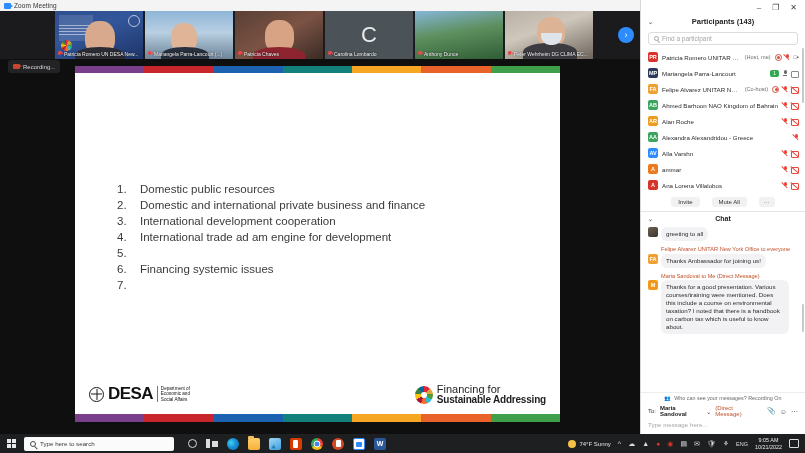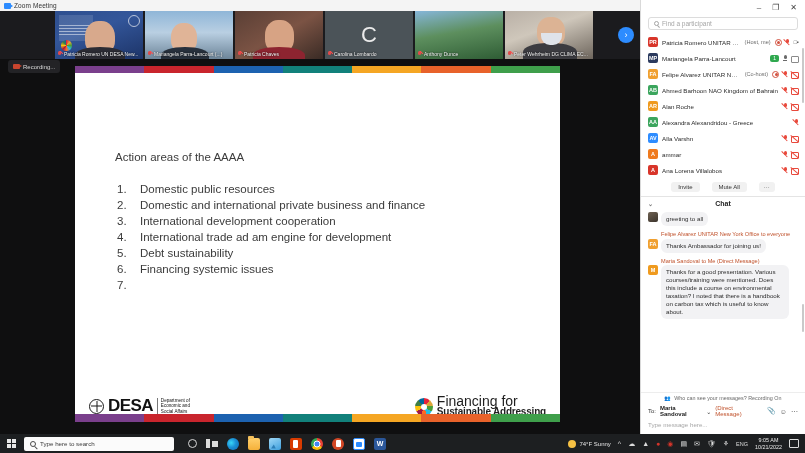--- a/index.html
+++ b/index.html
@@ -125,21 +125,21 @@
   }
   .slide-list {
     position:absolute; left:42px; top:115px; width:420px;
   }
   .slide-list li {
     list-style:none; display:flex; gap:11px;
     font-size:11.5px; color:#3b3b3b; line-height:16px; margin-bottom:0px;
   }
   .slide-list li .num { width:12px; text-align:left; }
   .footer-logos {
-    position:absolute; left:0; bottom:4px; width:100%; height:36px;
+    position:absolute; left:0; bottom:16px; width:100%; height:36px;
   }
   .desa {
     position:absolute; left:14px; bottom:2px; display:flex; align-items:center; gap:4px;
   }
   .desa .globe {
     width:15px; height:15px; border-radius:50%; background:#fff;
     border:1.6px solid #1a1a1a; position:relative;
   }
   .desa .globe:before{content:""; position:absolute; left:50%; top:1px; width:1px; height:11px; background:#1a1a1a; transform:translateX(-50%);}
   .desa .globe:after{content:""; position:absolute; left:1px; top:50%; width:11px; height:1px; background:#1a1a1a; transform:translateY(-50%);}
@@ -151,21 +151,21 @@
   .ffsd .wheel {
     width:18px; height:18px; border-radius:50%;
     background:conic-gradient(#e5243b 0 40deg,#dda63a 40deg 80deg,#4c9f38 80deg 120deg,
       #26bde2 120deg 160deg,#fd6925 160deg 200deg,#a21942 200deg 240deg,
       #fcc30b 240deg 280deg,#3f7e44 280deg 320deg,#00689d 320deg 360deg);
     position:relative;
   }
   .ffsd .wheel:after{content:""; position:absolute; left:50%; top:50%; width:6px; height:6px;
     background:#fff; border-radius:50%; transform:translate(-50%,-50%);}
   .ffsd .txt { line-height:9.5px; }
-  .ffsd .l1 { font-size:14px; color:#1e1e1e; }
+  .ffsd .l1 { font-size:11px; color:#1e1e1e; }
   .ffsd .l2 { font-size:10px; font-weight:bold; color:#1e1e1e; letter-spacing:-.2px;}
 
   
   .rightpanel {
     position:absolute; left:640px; top:0; width:165px; height:434px;
     background:#ffffff; border-left:1px solid #d9d9d9;
     display:flex; flex-direction:column;
   }
   .win-controls {
     height:14px; display:flex; justify-content:flex-end; align-items:center;
@@ -416,42 +416,40 @@
         <span style="background:#7a3f8c"></span>
           <span style="background:#c9252d"></span>
         <span style="background:#1d62b0"></span>
           <span style="background:#12817b"></span>
         <span style="background:#f5a623"></span>
           <span style="background:#e8622a"></span>
         <span style="background:#3f9f4b"></span>
       </div>
 
 
-      <div class="slide-sub">Action areas of the AAAA</div>
 
       <ul class="slide-list">
         <li>
           <span class="num">1.</span>
           <span>Domestic public resources</span>
         </li>
         <li>
           <span class="num">2.</span>
           <span>Domestic and international private business and finance</span>
         </li>
         <li>
           <span class="num">3.</span>
           <span>International development cooperation</span>
         </li>
         <li>
           <span class="num">4.</span>
           <span>International trade ad am engine for development</span>
         </li>
         <li>
           <span class="num">5.</span>
-          <span>Debt sustainability</span>
         </li>
         <li>
           <span class="num">6.</span>
           <span>Financing systemic issues</span>
         </li>
         <li>
           <span class="num">7.</span>
         </li>
       </ul>
 
@@ -487,20 +485,24 @@
   </div>
 
   <div class="rightpanel">
 
     <div class="win-controls">
       <span>–</span>
       <span>❐</span>
       <span>✕</span>
     </div>
 
+    <div class="panel-header">
+      <span class="chev">⌄</span>
+      <span>Participants (143)</span>
+    </div>
 
     <div class="search-wrap">
       <div class="search-box">
         <span class="search-ico"></span>
         <span>Find a participant</span>
       </div>
     </div>
 
     <div class="plist">
 

